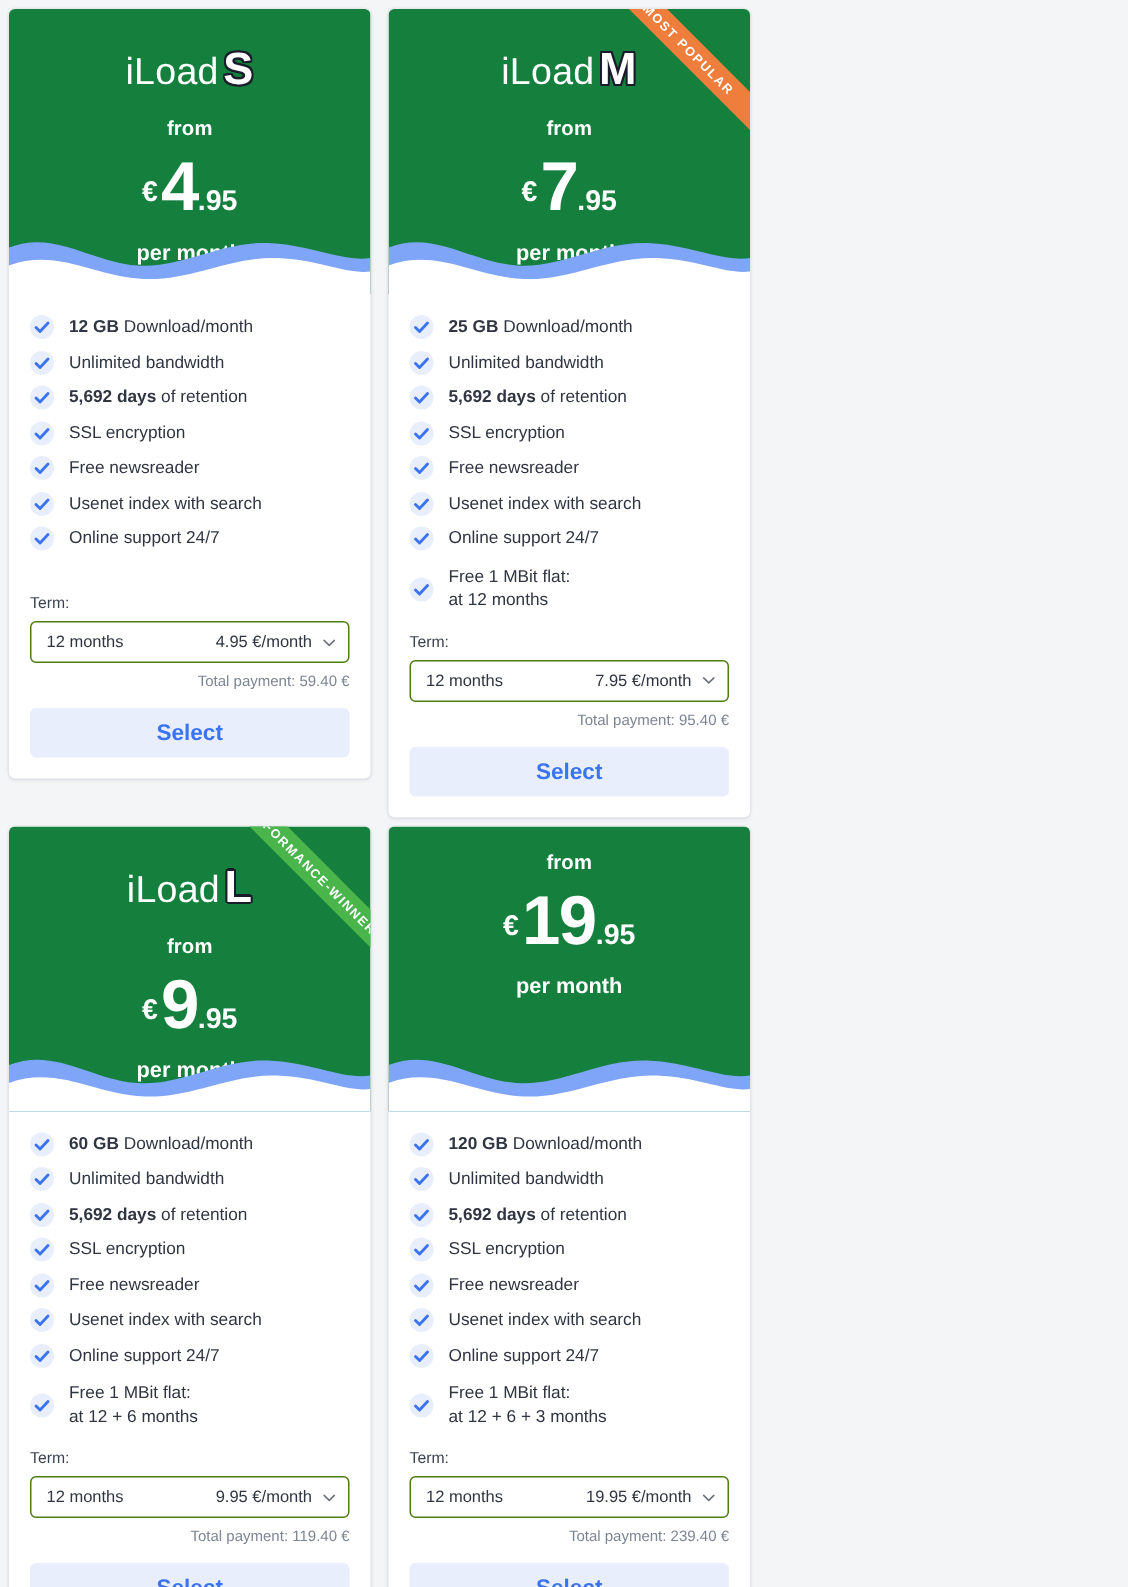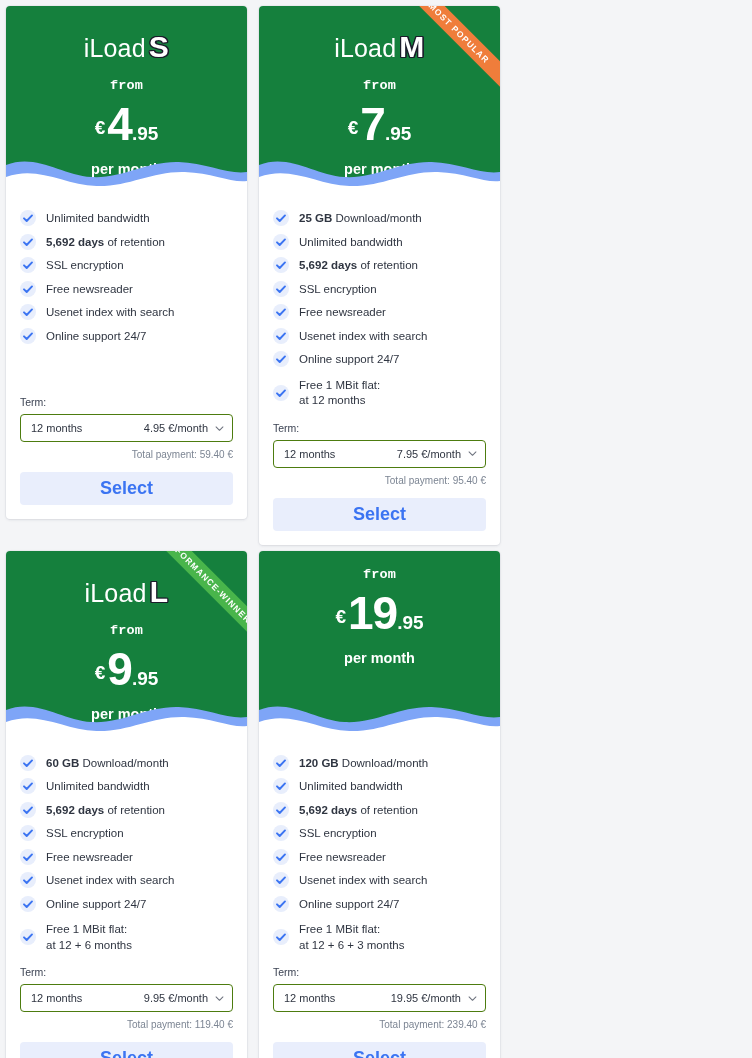--- a/index.html
+++ b/index.html
@@ -63,21 +63,20 @@
       -1.2px  1.2px 0 #1b1c2b, 1.2px  1.2px 0 #1b1c2b,
        0 -1.4px 0 #1b1c2b, 0 1.4px 0 #1b1c2b,
       -1.4px 0 0 #1b1c2b, 1.4px 0 0 #1b1c2b;
   }
 
   .from {
     margin-top: 16px;
     font-size: 13.5px;
     font-weight: 700;
     letter-spacing: .1px;
-    font-family: Liberation Mono, monospace;
   }
 
   .price {
     margin-top: 8px;
     display: flex;
     align-items: baseline;
     justify-content: center;
     line-height: 1;
   }
   .price .cur { font-size: 19px; font-weight: 700; margin-right: 2px; position: relative; top: -6px; }
@@ -188,21 +187,21 @@
 
   .btn-wrap { padding: 0 14px 14px 14px; }
   .btn {
     margin-top: 12px;
     width: 100%;
     height: 33px;
     border: none;
     border-radius: 4px;
     background: #e9eefc;
     color: #3b74f2;
-    font-size: 18px;
+    font-size: 15px;
     font-weight: 700;
     font-family: "Liberation Sans", sans-serif;
     cursor: pointer;
   }
 </style>
 </head>
 <body>
 
 <div class="grid" id="grid">
     <div class="cell">
@@ -216,20 +215,28 @@
             <span class="dec">.95</span>
           </div>
           <div class="permonth">per month</div>
           <svg class="wave" viewBox="0 0 240 42" preserveAspectRatio="none">
             <path fill="#7ea5f7" d="M0,10 C30,-2 55,20 85,22 C115,24 140,6 172,7 C200,8 222,20 240,17 L240,42 L0,42 Z"></path>
             <path fill="#ffffff" d="M0,22 C32,10 58,30 90,31 C122,32 146,16 178,17 C206,18 224,28 240,26 L240,42 L0,42 Z"></path>
           </svg>
         </div>
         <div class="body">
           <ul class="features">
+            <li class="feat">
+              <span class="tick">
+                <svg viewBox="0 0 16 16">
+                  <path d="M4 8.3 L6.7 11 L12 5.4" fill="none" stroke="#3b74f2" stroke-width="1.9" stroke-linecap="round" stroke-linejoin="round"></path>
+                </svg>
+              </span>
+              <span class="txt"><b>12 GB</b><span> Download/month</span></span>
+            </li>
             <li class="feat">
               <span class="tick">
                 <svg viewBox="0 0 16 16">
                   <path d="M4 8.3 L6.7 11 L12 5.4" fill="none" stroke="#3b74f2" stroke-width="1.9" stroke-linecap="round" stroke-linejoin="round"></path>
                 </svg>
               </span>
               <span class="txt"><span>Unlimited bandwidth</span></span>
             </li>
             <li class="feat">
               <span class="tick">

